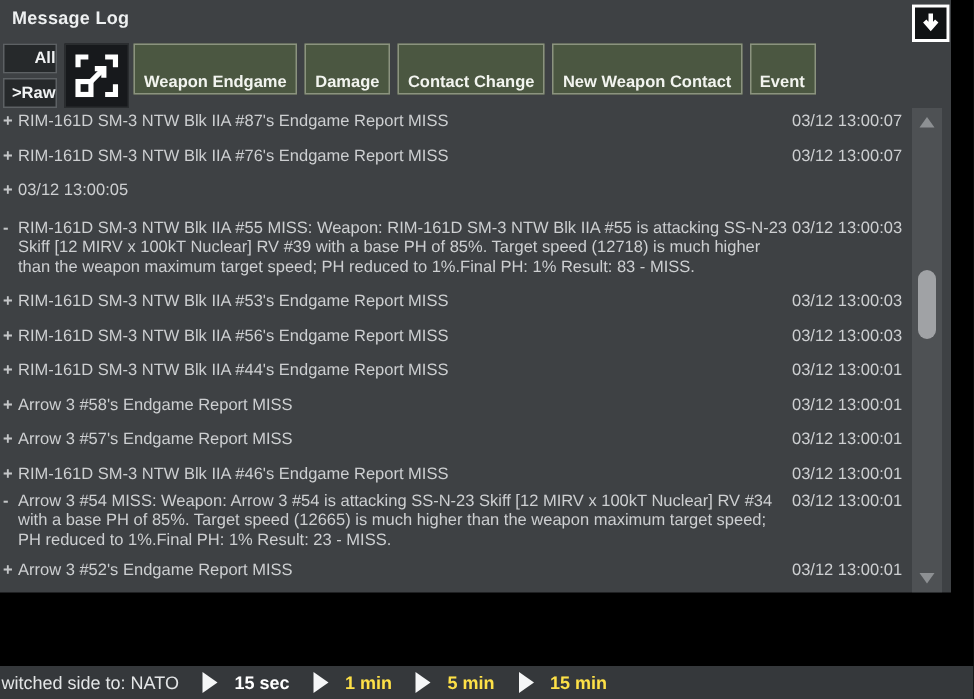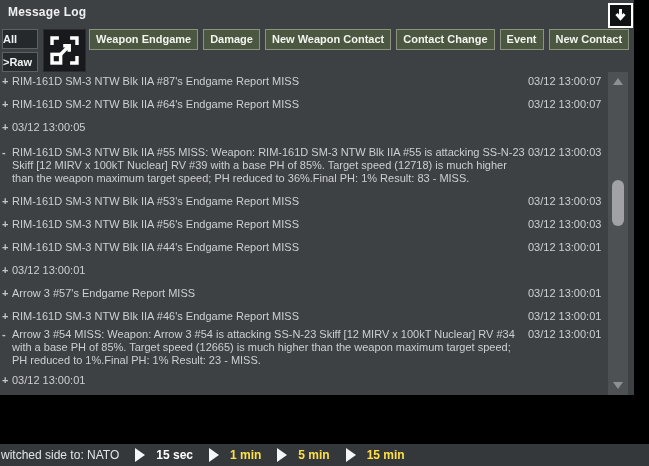--- a/index.html
+++ b/index.html
@@ -13,31 +13,31 @@
   .titlebar { position:absolute; left:0; top:0; width:100%; height:26px; }
   .title { position:absolute; left:8px; top:5px; font-size:12px; font-weight:bold;
            color:#eef0f1; letter-spacing:0.2px; }
   .export-btn { position:absolute; right:1px; top:3px; width:25px; height:25px;
                 background:#101214; border:2px solid #ffffff; display:flex;
                 align-items:center; justify-content:center; cursor:pointer; }
 
   
   .btn-dark { position:absolute; left:2px; width:36px; height:20px; background:#26292b;
               border:1px solid #5d6164; color:#f0f2f3; font-size:11px; font-weight:bold;
-              font-family:"Liberation Sans", sans-serif; text-align:left; line-height:18px;
+              font-family:"Liberation Sans", sans-serif; text-align:right; line-height:18px;
               cursor:pointer; }
   .btn-all  { top:29px; }
   .btn-raw  { top:52px; }
   .expand-btn { position:absolute; left:43px; top:29px; width:43px; height:43px;
                 background:#17191c; border:1px solid #2a2d2f; display:flex;
                 align-items:center; justify-content:center; cursor:pointer; }
   .cats { position:absolute; left:89px; top:29px; display:flex; gap:5px; }
   .cat { height:21px; background:#4b5741; border:1px solid #8b937f; color:#f2f4ef;
          font-size:11px; font-weight:bold; font-family:"Liberation Sans", sans-serif;
-         padding:0 6px; line-height:19px; white-space:nowrap; cursor:pointer; }
+         padding:16px 6px; line-height:19px; white-space:nowrap; cursor:pointer; }
 
   
   .list { position:absolute; left:0; top:72px; width:608px; bottom:0; overflow:hidden; }
   .row { display:flex; align-items:flex-start; padding:10px 0 0 2px;
          color:#cdcfd1; font-size:11px; line-height:13px; cursor:default; }
   .row:first-child { padding-top:3px; }
   .row.expanded { padding-top:12px; }
   .row:nth-child(n+11) { padding-top:7px; }
   .row.expanded:nth-child(n+11) { padding-top:5px; }
   .exp { width:10px; flex:0 0 10px; font-weight:bold; color:#c4c6c8; cursor:pointer; }
@@ -103,52 +103,51 @@
         </svg>
       </span>
     </div>
 
     <div class="cats">
 
         <button class="cat">Weapon Endgame</button>
 
         <button class="cat">Damage</button>
 
+        <button class="cat">Contact Change</button>
+
         <button class="cat">New Weapon Contact</button>
 
-        <button class="cat">Contact Change</button>
-
         <button class="cat">Event</button>
 
-        <button class="cat">New Contact</button>
 
     </div>
 
     <div class="list">
 
         <div class="row">
           <span class="exp">+</span>
           <div class="msg">RIM-161D SM-3 NTW Blk IIA #87's Endgame Report MISS</div>
           <div class="ts">03/12 13:00:07</div>
         </div>
 
         <div class="row">
           <span class="exp">+</span>
-          <div class="msg">RIM-161D SM-2 NTW Blk IIA #64's Endgame Report MISS</div>
+          <div class="msg">RIM-161D SM-3 NTW Blk IIA #76's Endgame Report MISS</div>
           <div class="ts">03/12 13:00:07</div>
         </div>
 
         <div class="row">
           <span class="exp">+</span>
           <div class="ts">03/12 13:00:05</div>
         </div>
 
         <div class="row expanded">
           <span class="exp">-</span>
-          <div class="msg">RIM-161D SM-3 NTW Blk IIA #55 MISS: Weapon: RIM-161D SM-3 NTW Blk IIA #55 is attacking SS-N-23 Skiff [12 MIRV x 100kT Nuclear] RV #39 with a base PH of 85%. Target speed (12718) is much higher than the weapon maximum target speed; PH reduced to 36%.Final PH: 1% Result: 83 - MISS.</div>
+          <div class="msg">RIM-161D SM-3 NTW Blk IIA #55 MISS: Weapon: RIM-161D SM-3 NTW Blk IIA #55 is attacking SS-N-23 Skiff [12 MIRV x 100kT Nuclear] RV #39 with a base PH of 85%. Target speed (12718) is much higher than the weapon maximum target speed; PH reduced to 1%.Final PH: 1% Result: 83 - MISS.</div>
           <div class="ts">03/12 13:00:03</div>
         </div>
 
         <div class="row">
           <span class="exp">+</span>
           <div class="msg">RIM-161D SM-3 NTW Blk IIA #53's Endgame Report MISS</div>
           <div class="ts">03/12 13:00:03</div>
         </div>
 
         <div class="row">
@@ -158,20 +157,21 @@
         </div>
 
         <div class="row">
           <span class="exp">+</span>
           <div class="msg">RIM-161D SM-3 NTW Blk IIA #44's Endgame Report MISS</div>
           <div class="ts">03/12 13:00:01</div>
         </div>
 
         <div class="row">
           <span class="exp">+</span>
+          <div class="msg">Arrow 3 #58's Endgame Report MISS</div>
           <div class="ts">03/12 13:00:01</div>
         </div>
 
         <div class="row">
           <span class="exp">+</span>
           <div class="msg">Arrow 3 #57's Endgame Report MISS</div>
           <div class="ts">03/12 13:00:01</div>
         </div>
 
         <div class="row">
@@ -181,20 +181,21 @@
         </div>
 
         <div class="row expanded">
           <span class="exp">-</span>
           <div class="msg">Arrow 3 #54 MISS: Weapon: Arrow 3 #54 is attacking SS-N-23 Skiff [12 MIRV x 100kT Nuclear] RV #34 with a base PH of 85%. Target speed (12665) is much higher than the weapon maximum target speed; PH reduced to 1%.Final PH: 1% Result: 23 - MISS.</div>
           <div class="ts">03/12 13:00:01</div>
         </div>
 
         <div class="row">
           <span class="exp">+</span>
+          <div class="msg">Arrow 3 #52's Endgame Report MISS</div>
           <div class="ts">03/12 13:00:01</div>
         </div>
 
         <div class="row">
           <span class="exp">+</span>
           <div class="msg"></div>
           <div class="ts">03/12 13:00:00</div>
         </div>
 
     </div>

